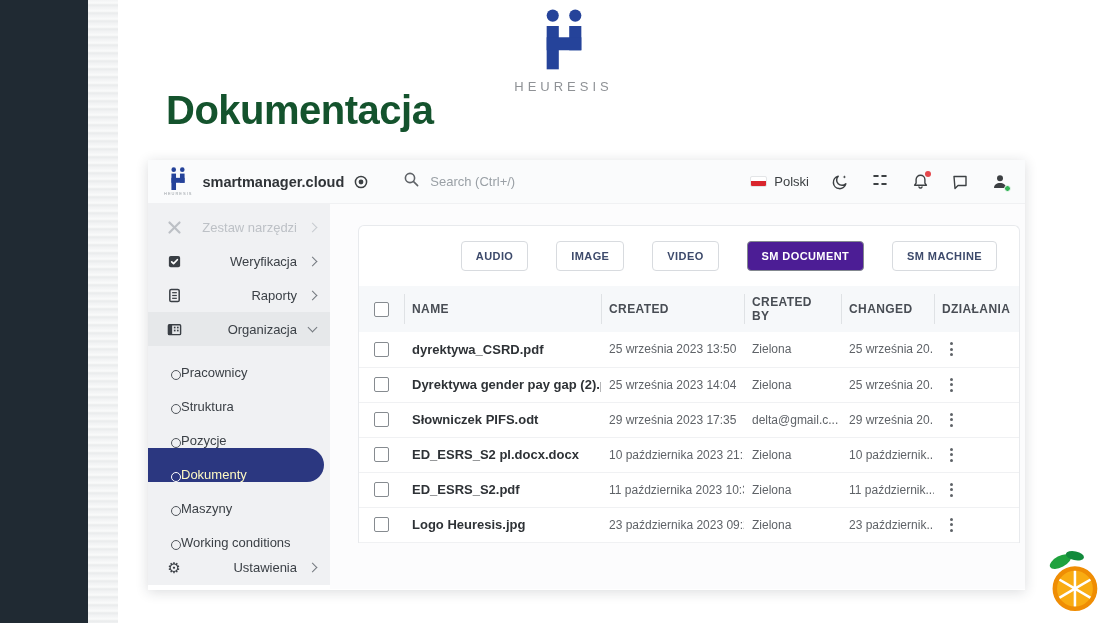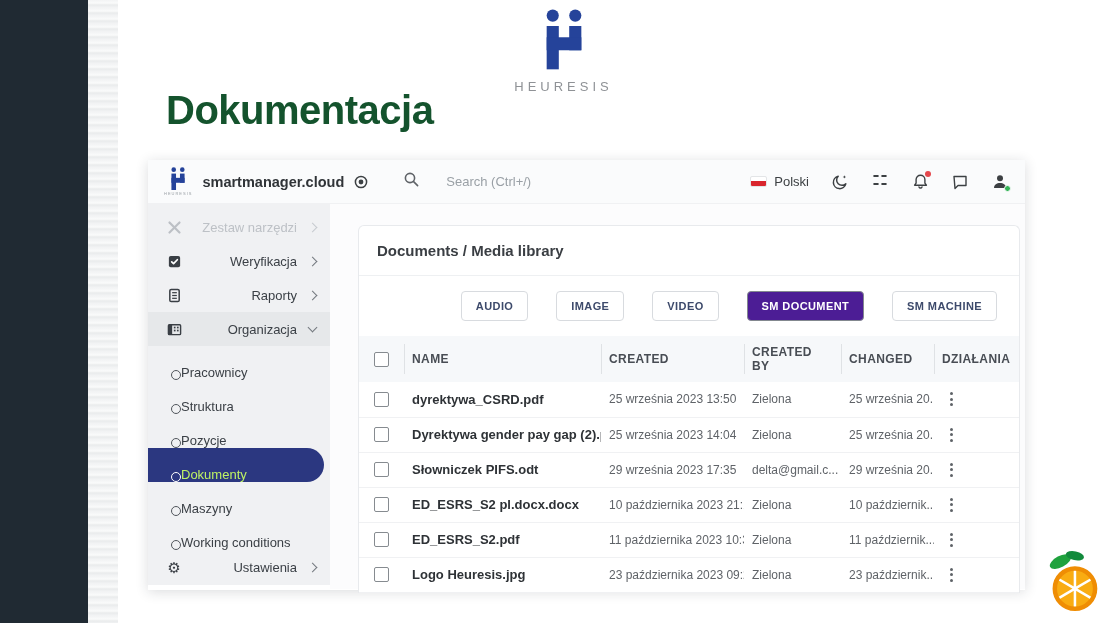--- a/index.html
+++ b/index.html
@@ -19,21 +19,21 @@
 
   
   .app { position:absolute; left:148px; top:160px; width:877px; height:430px; background:#fff;
     box-shadow:0 2px 12px rgba(30,40,50,.16); }
 
   .app-header { height:44px; background:#fafbfc; border-bottom:1px solid #f0f1f3; display:flex; align-items:center; padding:0 16px; }
   .mini-logo { display:flex; flex-direction:column; align-items:center; margin-right:10px; }
   .mini-logo .mini-name { font-size:4px; letter-spacing:1px; color:#9aa0a6; margin-top:1px; }
   .app-brand { font-size:14.5px; font-weight:700; color:#303438; }
   .target-wrap { margin-left:9px; display:flex; align-items:center; }
-  .search { margin-left:34px; display:flex; align-items:center; gap:26px; }
+  .search { margin-left:34px; display:flex; align-items:center; gap:10px; }
   .search input { border:none; background:transparent; outline:none; font-size:13px; color:#3c4043; width:210px; font-family:inherit; }
   .search input::placeholder { color:#9aa0a6; }
   .header-right { margin-left:auto; display:flex; align-items:center; gap:22px; }
   .lang { display:flex; align-items:center; gap:7px; font-size:13px; color:#3c4043; }
   .flag { width:17px; height:11px; border-radius:2px; border:1px solid #e3e5e7;
     background:linear-gradient(180deg,#fff 0 42%,#d9252d 42% 100%); }
   .hicon { position:relative; display:flex; align-items:center; justify-content:center; width:18px; height:18px; cursor:pointer; }
   .dot-red { position:absolute; top:-2px; right:-2px; width:6px; height:6px; border-radius:50%; background:#e5484d; }
   .dot-green { position:absolute; bottom:-1px; right:-2px; width:7px; height:7px; border-radius:50%; background:#35b558; border:1px solid #fafbfc; }
   .grid-icon { display:grid; grid-template-columns:6px 6px; grid-template-rows:6px 6px; gap:2px; }
@@ -49,21 +49,21 @@
   .nav-item.highlight { background:#e6e8ea; }
   .chev { width:7px; height:7px; border-right:1.8px solid #73787e; border-bottom:1.8px solid #73787e; flex:none; }
   .chev.right { transform:rotate(-45deg); }
   .chev.down { transform:rotate(45deg); margin-top:-3px; }
   .chev.dim { border-color:#c6cacf; }
   .sub-item { height:34px; display:flex; align-items:flex-end; padding-left:23px; margin-right:6px; cursor:pointer; }
   .bullet { width:10px; height:10px; border:1.6px solid #51565c; border-radius:50%; flex:none; }
   .sub-label { font-size:13px; color:#3b4046; white-space:nowrap; }
   .sub-item.selected { background:#2b3780; border-radius:0 17px 17px 0; }
   .sub-item.selected .bullet { border-color:#fff; }
-  .sub-item.selected .sub-label { color:#bef264; }
+  .sub-item.selected .sub-label { color:#fef9c3; }
   .gear-glyph { font-size:15px; color:#3a3f45; line-height:1; }
 
   
   .main { flex:1; background:#fcfcfd; padding:21px 0 0 28px; }
   .card { width:662px; background:#fff; border:1px solid #e8eaed; border-bottom:none; border-radius:6px 6px 0 0; }
   .card-header { padding:16px 18px; font-size:15px; font-weight:600; color:#3a3e43; border-bottom:1px solid #eef0f2; }
   .filters { display:flex; justify-content:flex-end; gap:28px; padding:15px 22px 15px 18px; }
   .filter-btn { padding:8px 14px; background:#fff; border:1px solid #d8dbdf; border-radius:4px;
     font-size:11px; font-weight:700; letter-spacing:.4px; color:#3d4a6b; font-family:inherit; cursor:pointer; }
   .filter-btn.active { background:#4c1d95; border-color:#83888f; color:#fff; }
@@ -263,21 +263,20 @@
           <span class="nav-icon">
               <span class="gear-glyph">⚙</span>
             </span>
           <span class="nav-label">Ustawienia</span>
           <span class="chev right"></span>
         </div>
       </div>
 
       <div class="main">
         <div class="card">
-          <div class="card-header">Documents / Media library</div>
 
           <div class="filters">
   <button class="filter-btn">AUDIO</button>
 
   <button class="filter-btn">IMAGE</button>
 
   <button class="filter-btn">VIDEO</button>
 
   <button class="filter-btn active">SM DOCUMENT</button>
 

